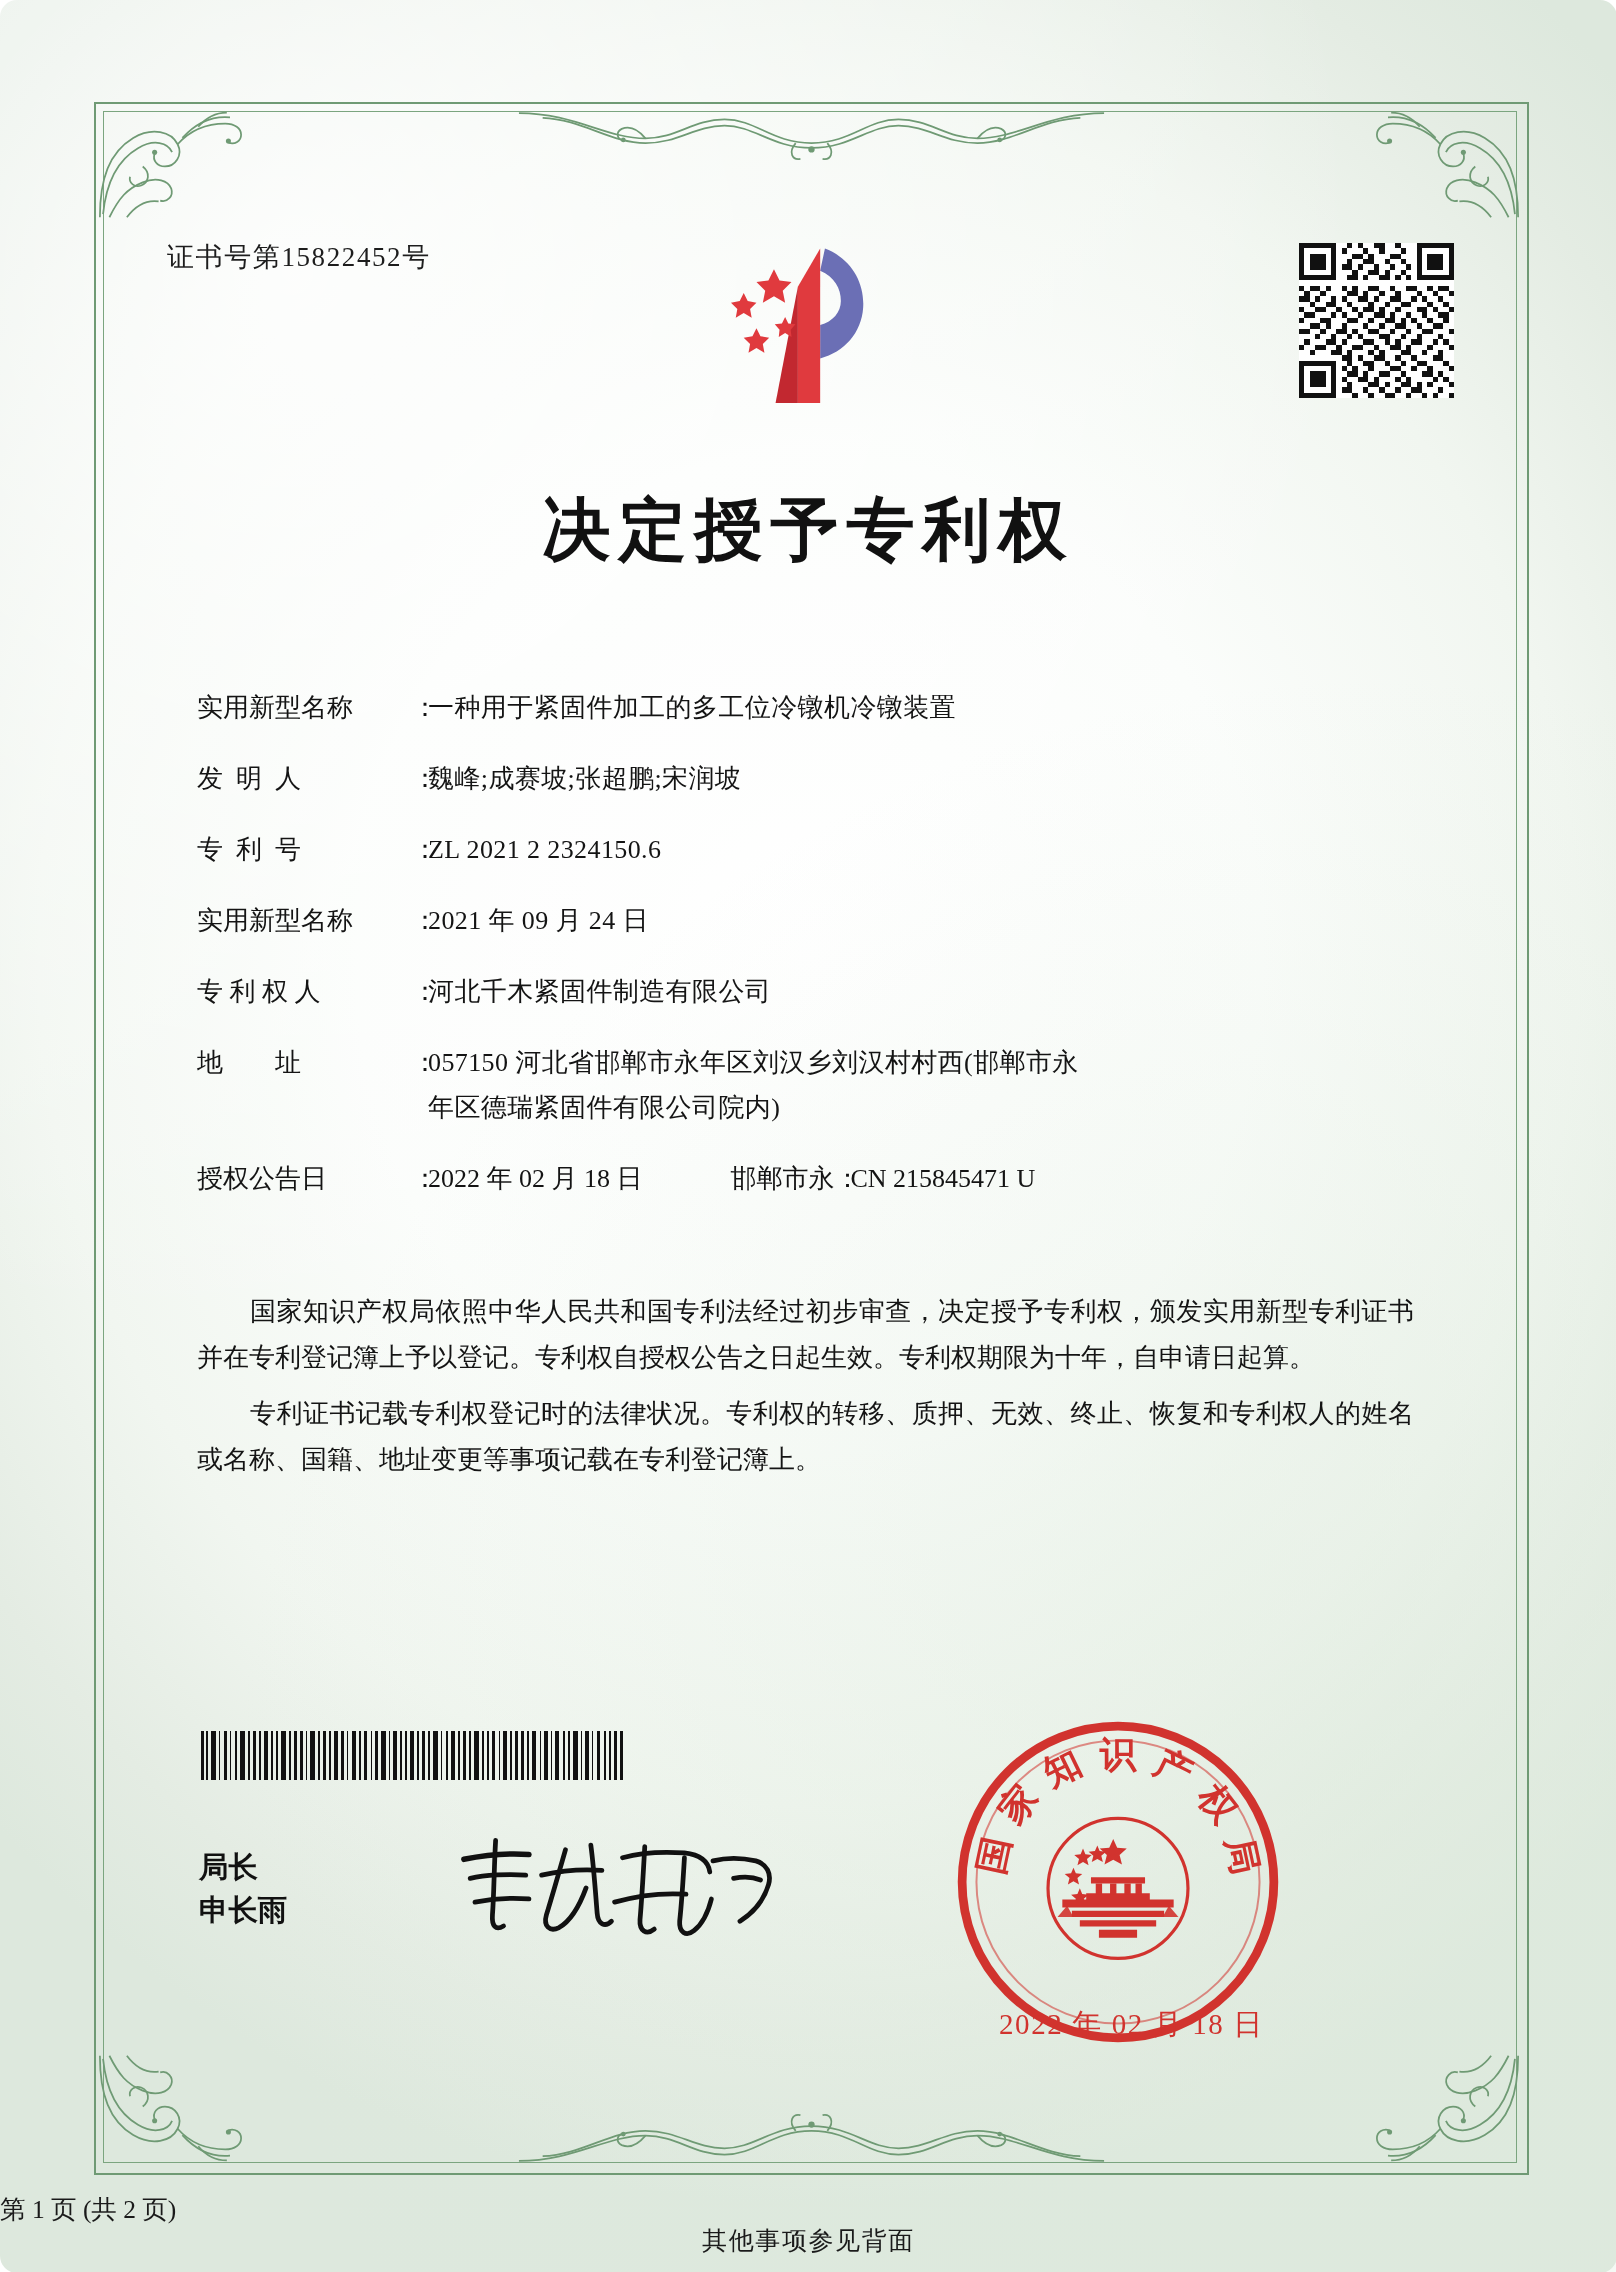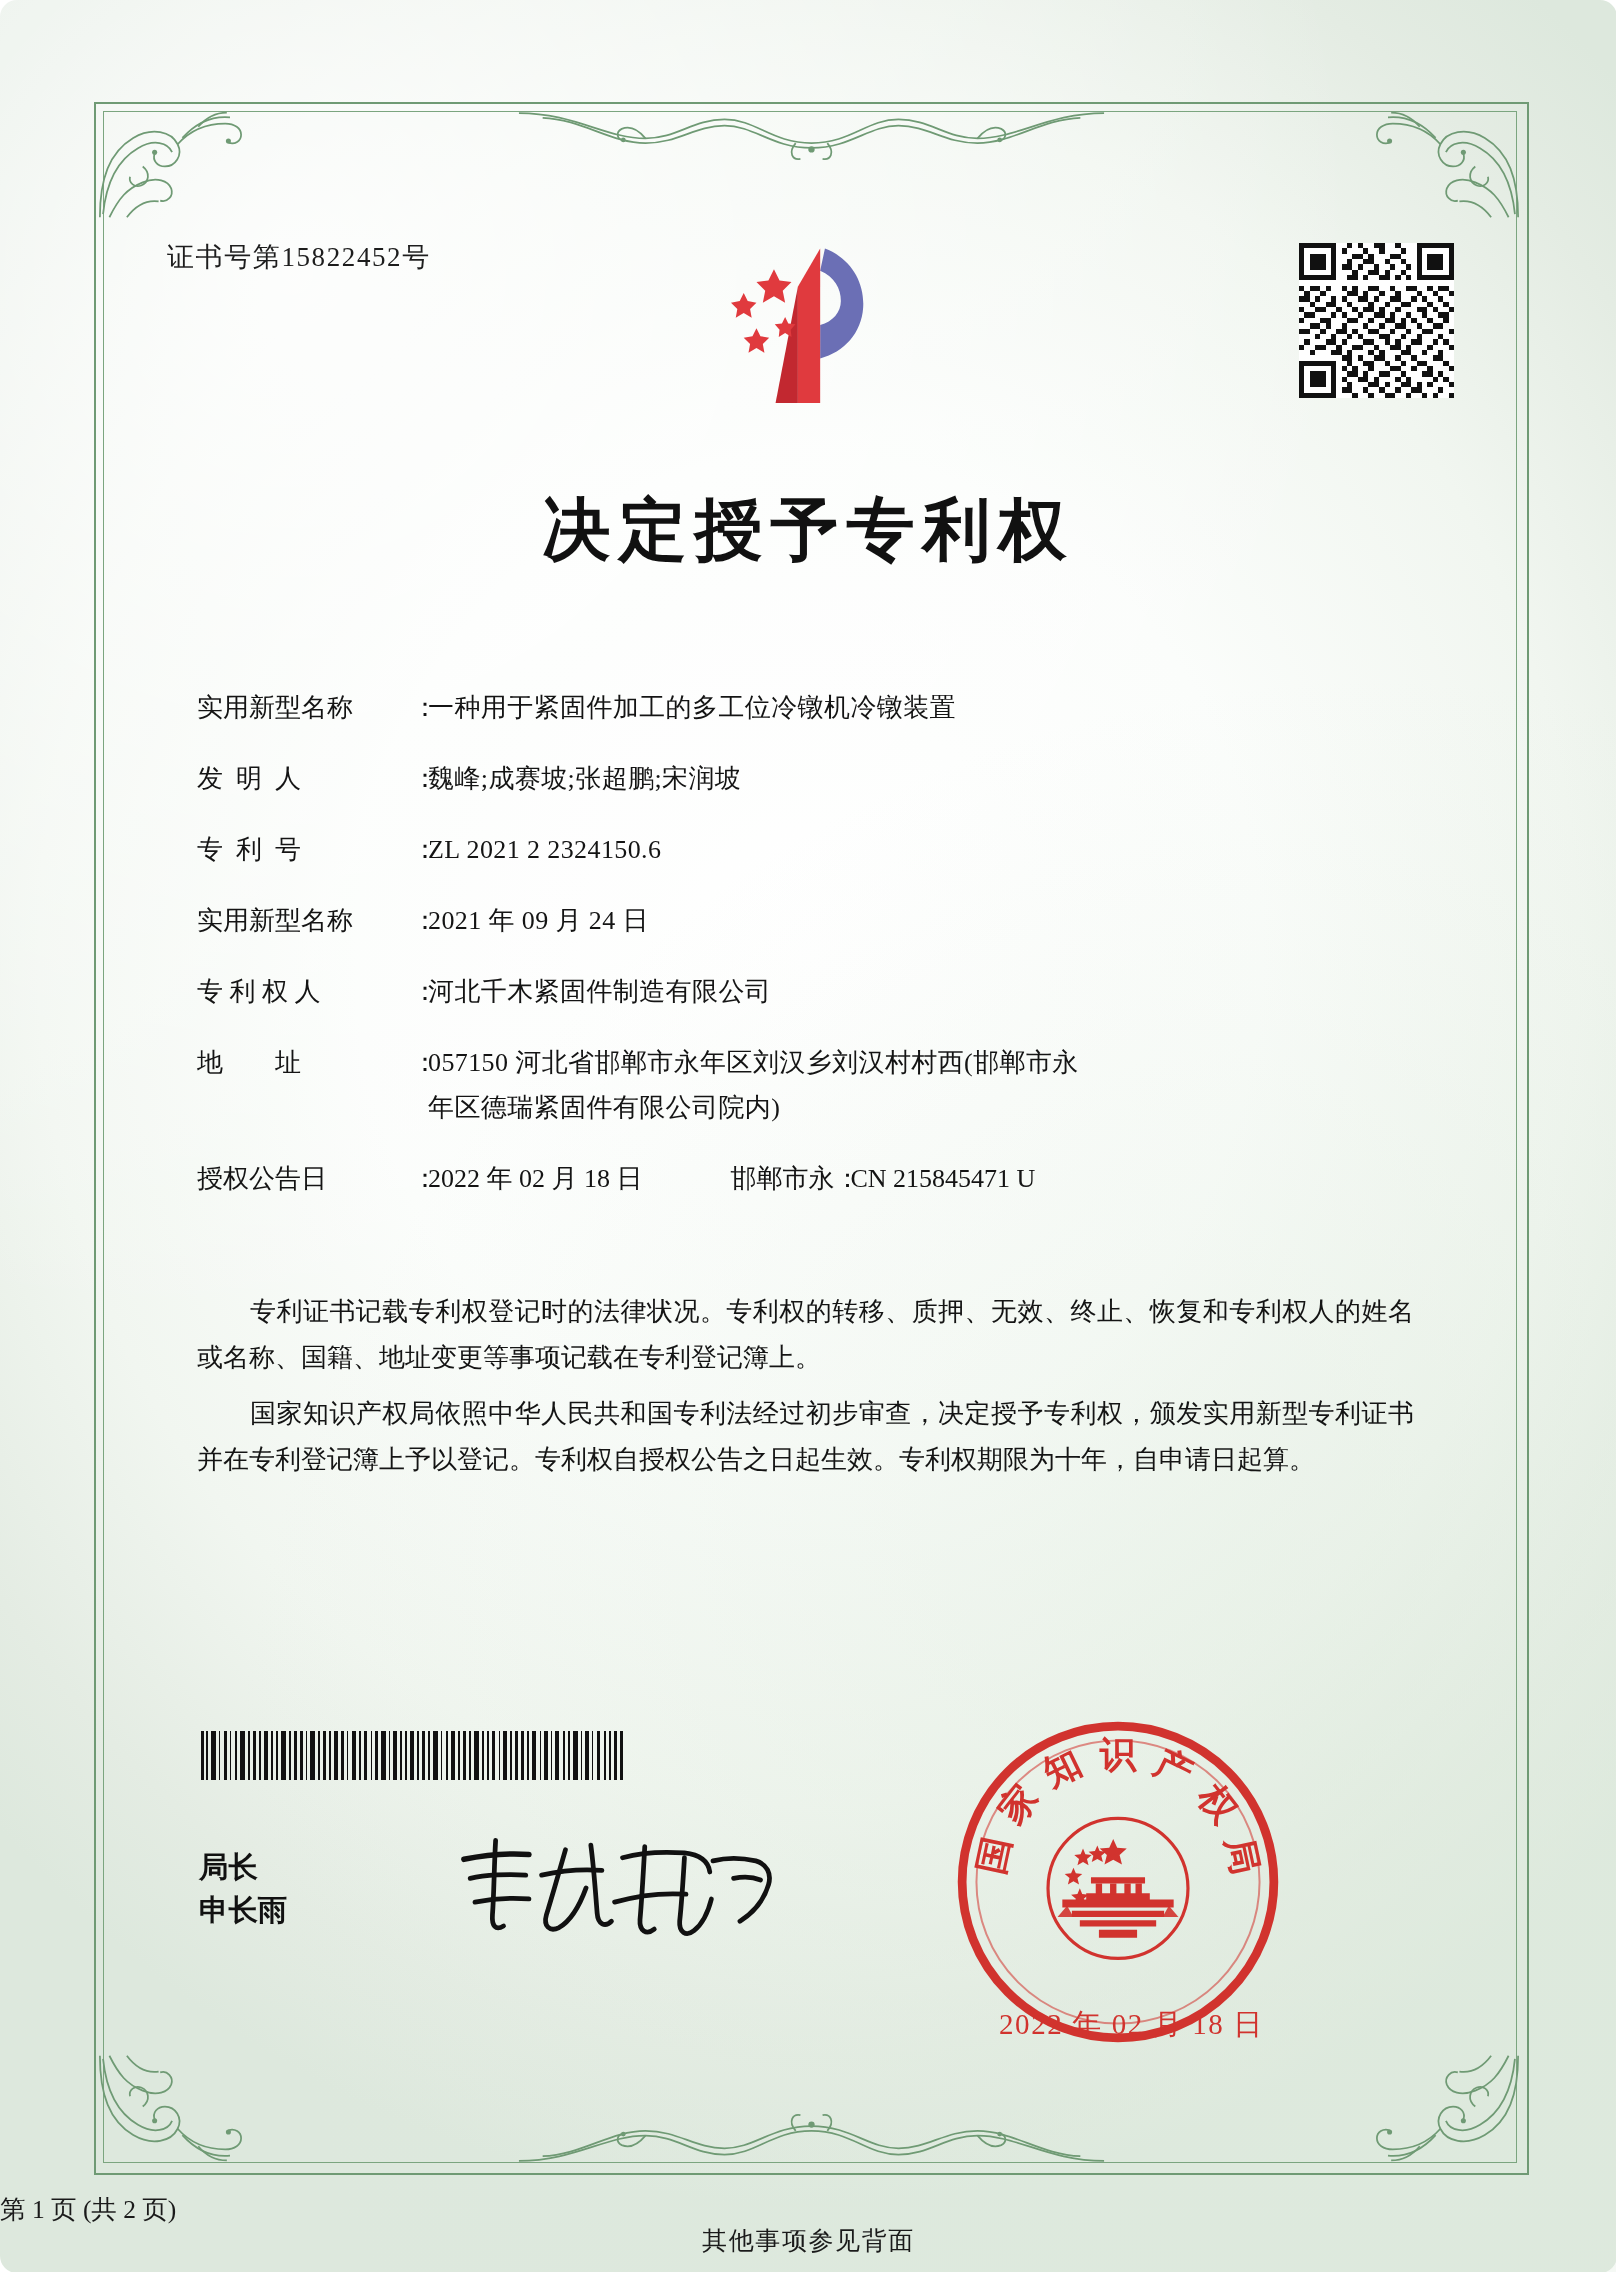--- a/index.html
+++ b/index.html
@@ -599,22 +599,22 @@
       <span class="field-label">授权公告日</span>
       <span class="field-colon">：</span>
       <span>2022 年 02 月 18 日</span>
       <span class="pair-b-label">邯郸市永</span>
       <span class="field-colon">：</span>
       <span>CN 215845471 U</span>
     </div>
   </div>
 
   <div class="paras">
+    <p>国家知识产权局依照中华人民共和国专利法经过初步审查，决定授予专利权，颁发实用新型专利证书并在专利登记簿上予以登记。专利权自授权公告之日起生效。专利权期限为十年，自申请日起算。</p>
     <p>专利证书记载专利权登记时的法律状况。专利权的转移、质押、无效、终止、恢复和专利权人的姓名或名称、国籍、地址变更等事项记载在专利登记簿上。</p>
-    <p>国家知识产权局依照中华人民共和国专利法经过初步审查，决定授予专利权，颁发实用新型专利证书并在专利登记簿上予以登记。专利权自授权公告之日起生效。专利权期限为十年，自申请日起算。</p>
   </div>
 
   <div class="barcode">
     <svg viewBox="0 0 535 62" shape-rendering="crispEdges">
       <rect width="535" height="62" fill="#ffffff" opacity="0"></rect>
       <g fill="#111">
         <rect x="0" y="0" width="4" height="62"></rect>
           <rect x="7" y="0" width="2" height="62"></rect>
         <rect x="13" y="0" width="6" height="62"></rect>
           <rect x="23" y="0" width="2" height="62"></rect>

